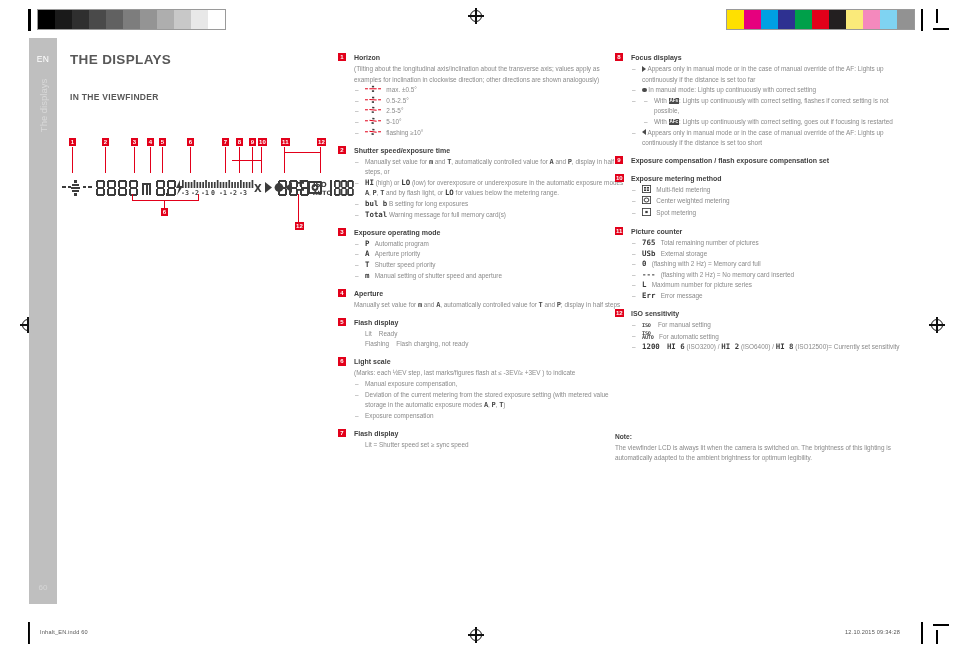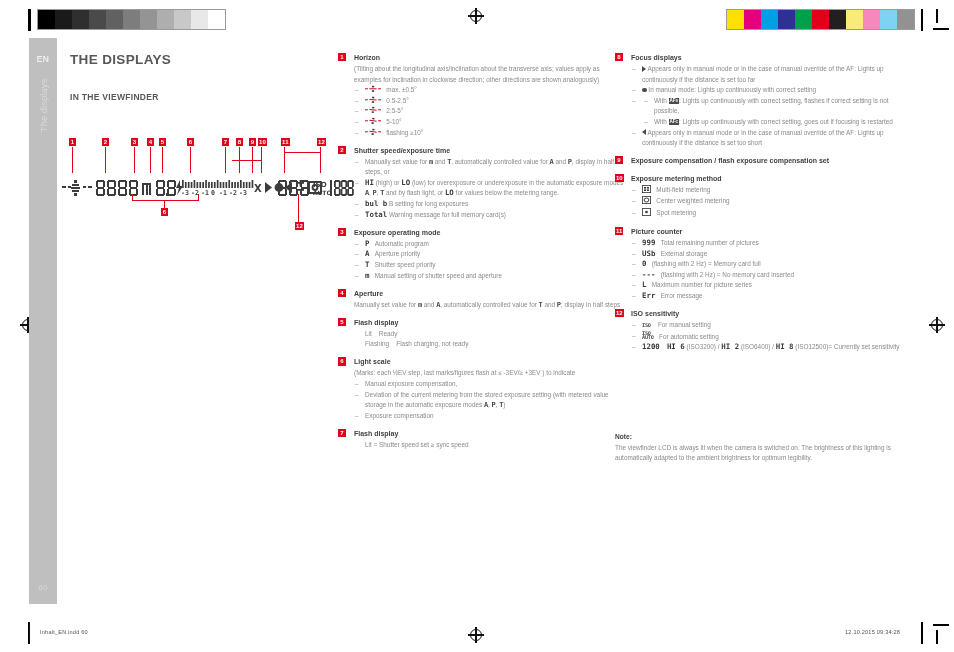--- a/index.html
+++ b/index.html
@@ -518,21 +518,21 @@
         <li><span style="display:inline-block;width:9px;vertical-align:-1px"><svg width="9" height="8" viewBox="0 0 9 8">
               <rect x="0.4" y="0.4" width="8.2" height="7.2" fill="none" stroke="#3c3c3c" stroke-width="0.9"></rect>
               <rect x="3.3" y="2.9" width="2.4" height="2.2" fill="#3c3c3c"></rect>
             </svg></span>&nbsp;&nbsp;&nbsp;<span>Spot metering</span></li>
       </ul>
     </div>
     <div class="item">
       <span class="itemnum">11</span>
       <div class="item-title">Picture counter</div>
       <ul class="dash">
-        <li><span class="seg-b">999</span>&nbsp;&nbsp;&nbsp;<span>Total remaining number of pictures</span></li>
+        <li><span class="seg-b">765</span>&nbsp;&nbsp;&nbsp;<span>Total remaining number of pictures</span></li>
         <li><span class="seg-b">USb</span>&nbsp;&nbsp;&nbsp;<span>External storage</span></li>
         <li><span class="seg-b">0</span>&nbsp;&nbsp;&nbsp;<span>(flashing with 2 Hz) = Memory card full</span></li>
         <li><span class="seg-b">---</span>&nbsp;&nbsp;&nbsp;<span>(flashing with 2 Hz) = No memory card inserted</span></li>
         <li><span class="seg-b">L</span>&nbsp;&nbsp;&nbsp;<span>Maximum number for picture series</span></li>
         <li><span class="seg-b">Err</span>&nbsp;&nbsp;&nbsp;<span>Error message</span></li>
       </ul>
     </div>
     <div class="item">
       <span class="itemnum">12</span>
       <div class="item-title">ISO sensitivity</div>

